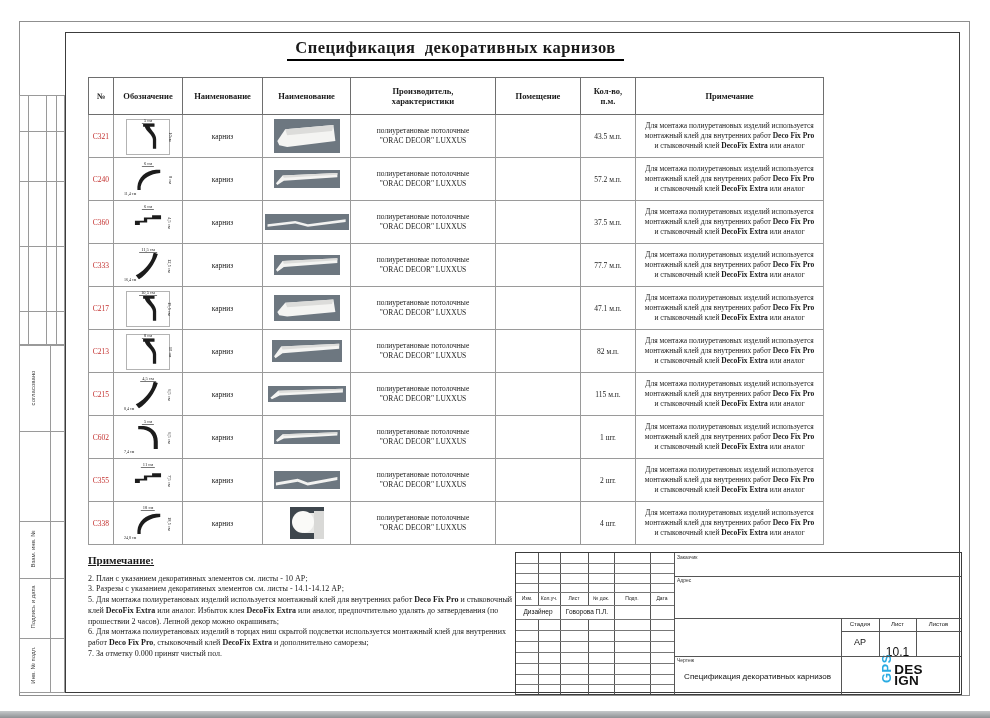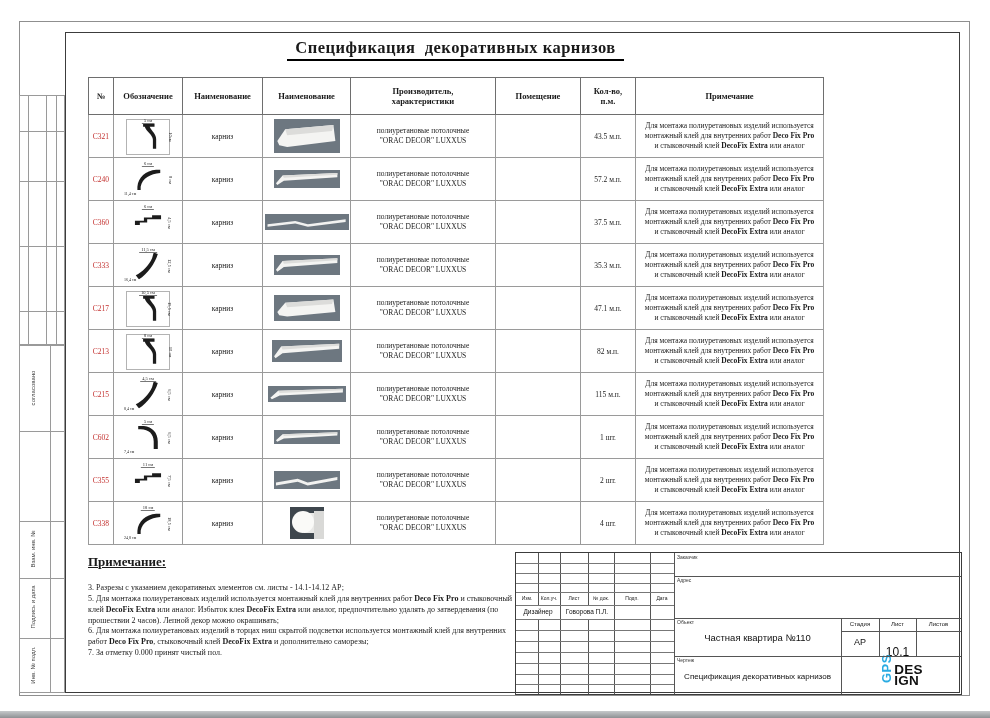--- a/index.html
+++ b/index.html
@@ -29,21 +29,21 @@
 
   .sk{position:relative;width:42px;height:34px;margin:2px auto 1px;display:flex;align-items:center;justify-content:center;}
   .sk.boxed{border:1px solid #b3b3b3;background:#fff;}
   .dim-top{position:absolute;top:-2px;left:50%;transform:translateX(-50%);font-size:4.5px;color:#222;white-space:nowrap;border-bottom:.5px solid #777;padding:0 2px;}
   .dim-right{position:absolute;right:-1px;top:50%;transform:translate(50%,-50%) rotate(90deg);font-size:4.5px;color:#222;white-space:nowrap;}
   .dim-diag{position:absolute;left:-3px;bottom:1px;font-size:4px;color:#222;white-space:nowrap;}
   .imgbox{display:flex;align-items:center;justify-content:center;margin:0 auto;background:#6d7780;}
 
   
   .footnotes{position:absolute;left:88px;top:553px;width:434px;font-size:8px;line-height:1.34;text-align:left;}
-  .fn-head{font-weight:bold;text-decoration:underline;font-size:13px;margin-bottom:13px;}
+  .fn-head{font-weight:bold;text-decoration:underline;font-size:11px;margin-bottom:6px;}
   .fn-line b{font-weight:bold;}
 
   
   .stamp{position:absolute;left:515px;top:552px;width:445px;height:141px;border:1px solid #3c3c3c;
         box-sizing:content-box;font-family:"Liberation Sans","DejaVu Sans",sans-serif;}
   .stamp .ln{position:absolute;background:#555;}
   .st-lab{position:absolute;left:3px;top:1px;font-size:5px;color:#333;}
   .st-cell{position:absolute;box-sizing:border-box;}
   .st-val-obj{position:absolute;left:0;right:0;top:14px;text-align:center;font-size:9.5px;color:#111;}
   .st-val-drw{position:absolute;left:0;right:0;top:16px;text-align:center;font-size:8px;color:#111;}
@@ -218,21 +218,21 @@
             <div class="imgbox" style="width: 66px; height: 20px;">
               <svg viewBox="0 0 100 30" preserveAspectRatio="none" width="100%" height="100%">
                 <polygon points="3,22 13,9 96,5 96,12 15,18 5,25" fill="#f4f4f2"></polygon>
                 <polygon points="13,9 96,5 96,8 15,13" fill="#dddddb"></polygon>
               </svg>
             </div>
           </td>
       <td class="c-mf">полиуретановые потолочные
 "ORAC DECOR" LUXXUS</td>
       <td class="c-rm"></td>
-      <td class="c-qt">35.3 м.п.</td>
+      <td class="c-qt">77.7 м.п.</td>
       <td class="c-nt"><span>Для монтажа полиуретановых изделий используется монтажный клей для внутренних работ </span><b>Deco Fix Pro</b><span>
 и стыковочный клей </span><b>DecoFix Extra</b><span> или аналог</span></td>
     </tr>
 
     <tr>
       <td class="c-id">C217</td>
       <td class="c-sk">
             <div class="sk boxed">
               <svg viewBox="0 0 36 38" width="30" height="31">
                 <path d="M12,3 L26,3 L26,7 L20,7 C23,13 28,16 28,22 L28,34 L24,34 L24,23 C24,17 16,13 14,7 L12,7 Z" fill="#1c1c1c"></path>
@@ -400,20 +400,21 @@
       <td class="c-qt">4 шт.</td>
       <td class="c-nt"><span>Для монтажа полиуретановых изделий используется монтажный клей для внутренних работ </span><b>Deco Fix Pro</b><span>
 и стыковочный клей </span><b>DecoFix Extra</b><span> или аналог</span></td>
     </tr>
   </tbody>
   </table>
 
   <div class="footnotes">
     <div class="fn-head">Примечание:</div>
     <div id="fn-lines">
+        <div class="fn-line"><span>2. План с указанием декоративных элементов см. листы  - 10 АР;</span></div>
         <div class="fn-line"><span>3. Разрезы с указанием декоративных элементов см. листы - 14.1-14.12 АР;</span></div>
         <div class="fn-line"><span>5. Для монтажа полиуретановых изделий используется монтажный клей для внутренних работ </span><b>Deco Fix Pro</b><span> и стыковочный клей </span><b>DecoFix Extra</b><span> или аналог. Избыток клея </span><b>DecoFix Extra</b><span> или аналог, предпочтительно удалять до затвердевания (по прошествии 2 часов). Лепной декор можно окрашивать;</span></div>
         <div class="fn-line"><span>6. Для монтажа полиуретановых изделий в торцах ниш скрытой подсветки  используется монтажный клей для внутренних работ </span><b>Deco Fix Pro</b><span>, стыковочный клей </span><b>DecoFix Extra</b><span> и дополнительно саморезы;</span></div>
         <div class="fn-line"><span>7. За отметку 0.000 принят чистый пол.</span></div>
       </div>
   </div>
 
   <div class="stamp" id="stamp">
 
     <div class="st-col-lab" style="left:0;top:39px;width:22px;">Изм.</div>
@@ -423,24 +424,20 @@
     <div class="st-col-lab" style="left:98px;top:39px;width:36px;">Подп.</div>
     <div class="st-col-lab" style="left:134px;top:39px;width:24px;">Дата</div>
     <div class="st-des" style="left:0;top:52px;width:44px;">Дизайнер</div>
     <div class="st-des" style="left:44px;top:52px;width:54px;">Говорова П.Л.</div>
 
     <div class="st-cell" style="left:158px;top:0;width:287px;height:23px;">
       <span class="st-lab">Заказчик</span>
     </div>
     <div class="st-cell" style="left:158px;top:23px;width:287px;height:42px;">
       <span class="st-lab">Адрес</span>
-    </div>
-    <div class="st-cell" style="left:158px;top:65px;width:167px;height:38px;">
-      <span class="st-lab">Объект</span>
-      <div class="st-val-obj">Частная квартира №110</div>
     </div>
     <div class="st-grid-lab" style="left:325px;top:65px;width:38px;">Стадия</div>
     <div class="st-grid-lab" style="left:363px;top:65px;width:37px;">Лист</div>
     <div class="st-grid-lab" style="left:400px;top:65px;width:45px;">Листов</div>
     <div class="st-grid-val" style="left:325px;top:84px;width:38px;">АР</div>
     <div class="st-grid-val" style="left:363px;top:92px;width:37px;font-size:12px;">10.1</div>
     <div class="st-grid-val" style="left:400px;top:84px;width:45px;font-size:8px;"></div>
     <div class="st-cell" style="left:158px;top:103px;width:167px;height:38px;">
       <span class="st-lab">Чертеж</span>
       <div class="st-val-drw">Спецификация декоративных карнизов</div>

